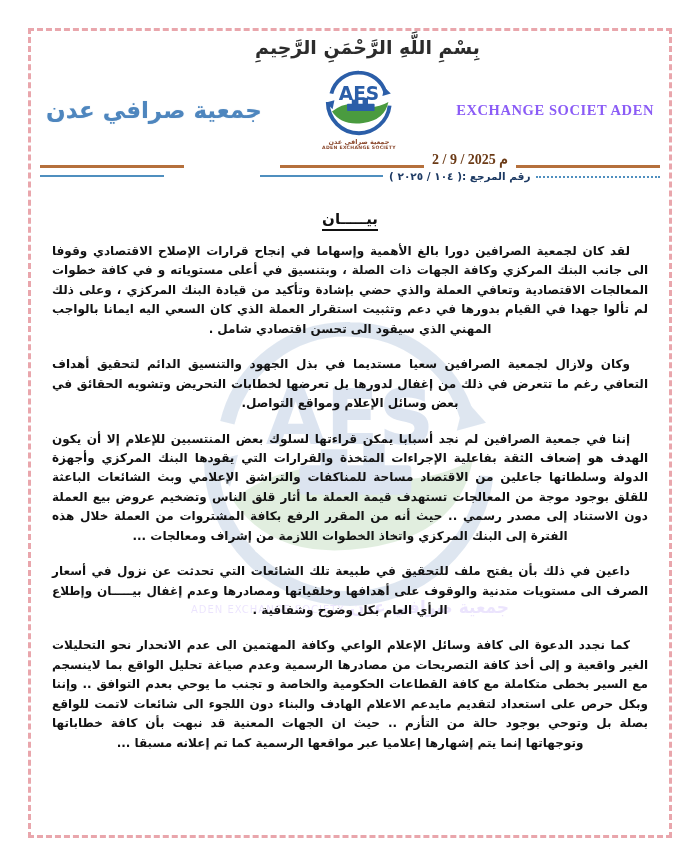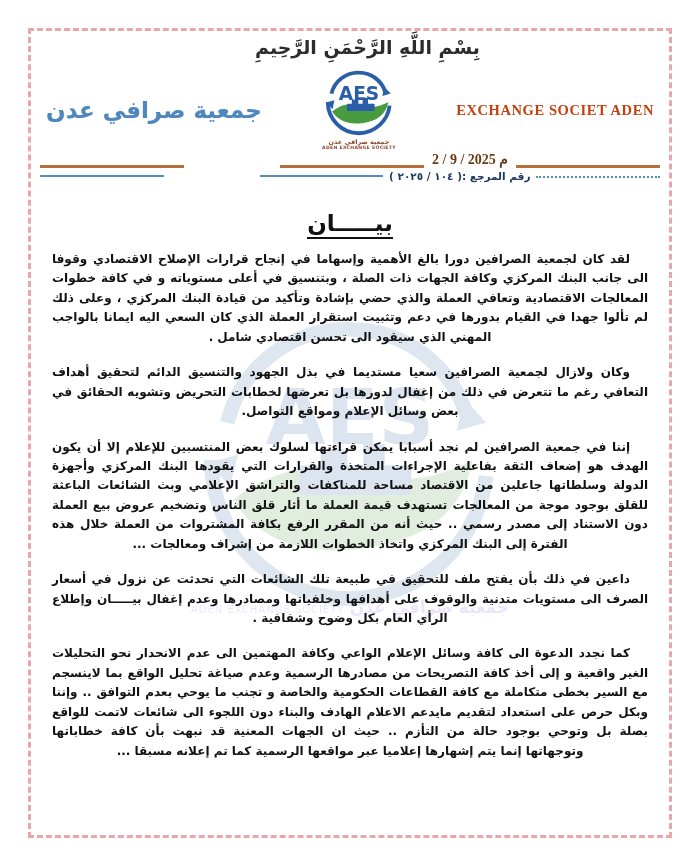--- a/index.html
+++ b/index.html
@@ -78,21 +78,21 @@
   }
   .org-ar {
     color: #4e86be;
     font-size: 23px;
     font-weight: bold;
     letter-spacing: 0.5px;
     white-space: nowrap;
     text-shadow: 0 0 1px rgba(78,134,190,0.4);
   }
   .org-en {
-    color: #c2410c;
+    color: #8b5cf6;
     font-size: 14.5px;
     font-weight: bold;
     letter-spacing: 0.6px;
     font-family: "Liberation Serif", "DejaVu Serif", serif;
     white-space: nowrap;
   }
   .logo {
     width: 92px;
     height: 88px;
     position: relative;
@@ -155,21 +155,21 @@
     font-weight: bold;
     white-space: nowrap;
     padding: 0 6px;
     flex: 0 0 auto;
   }
 
   
   .doc-title {
     text-align: center;
     margin: 26px 0 14px 0;
-    font-size: 23px;
+    font-size: 15px;
     font-weight: bold;
     color: #111;
     letter-spacing: 3px;
   }
   .doc-title span {
     border-bottom: 2px solid #111;
     padding-bottom: 1px;
   }
 
   

